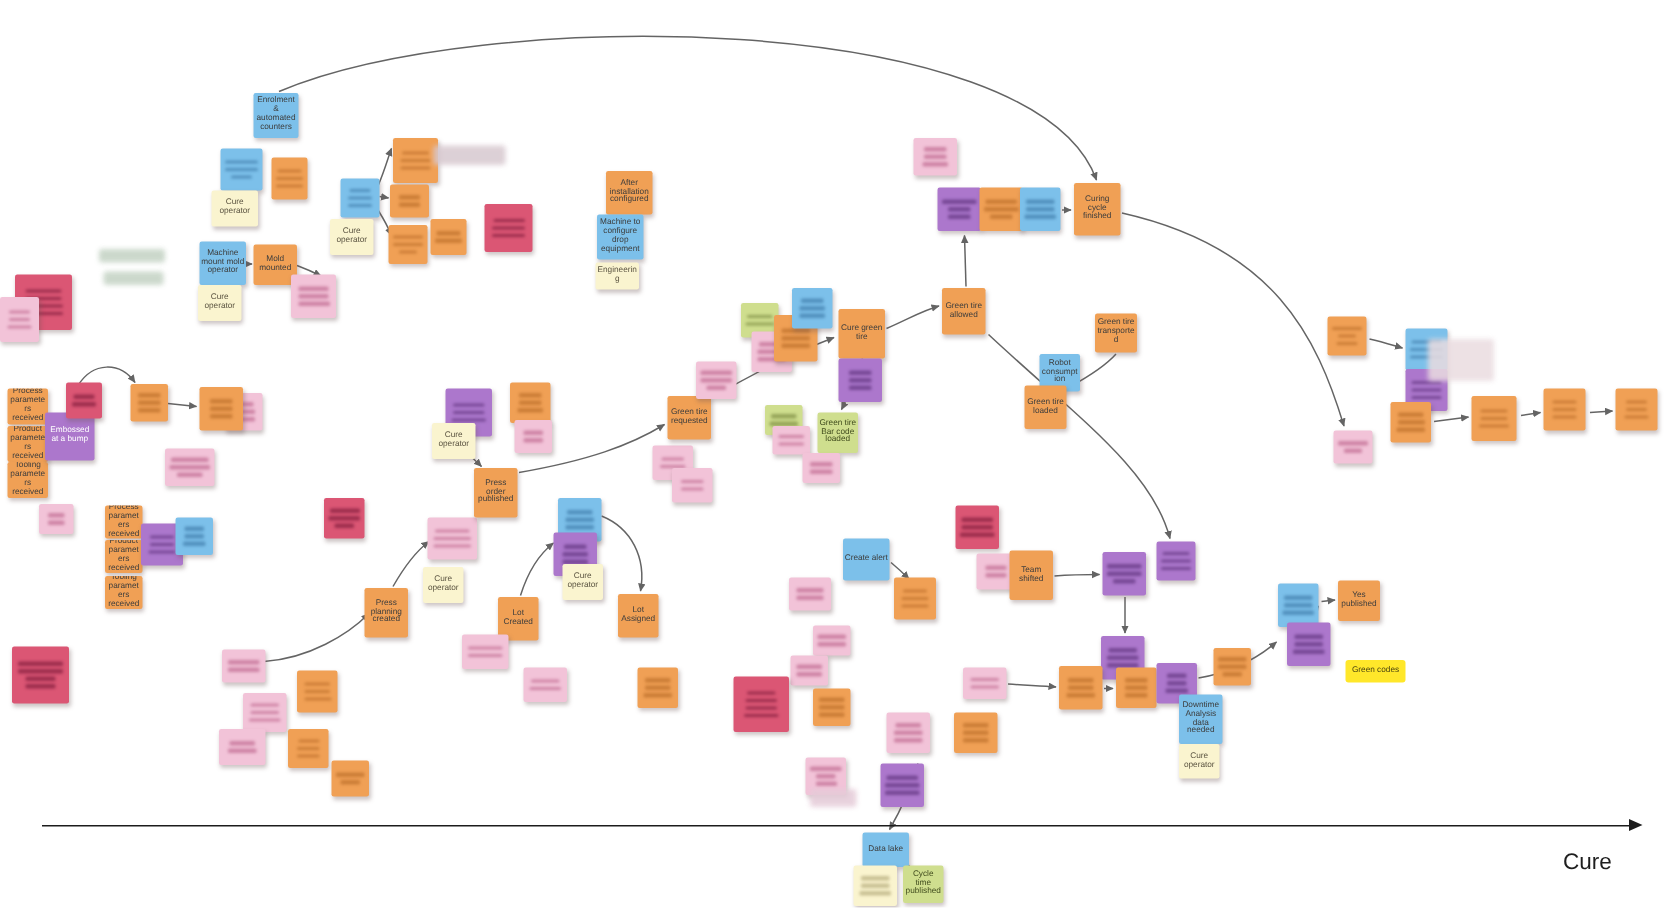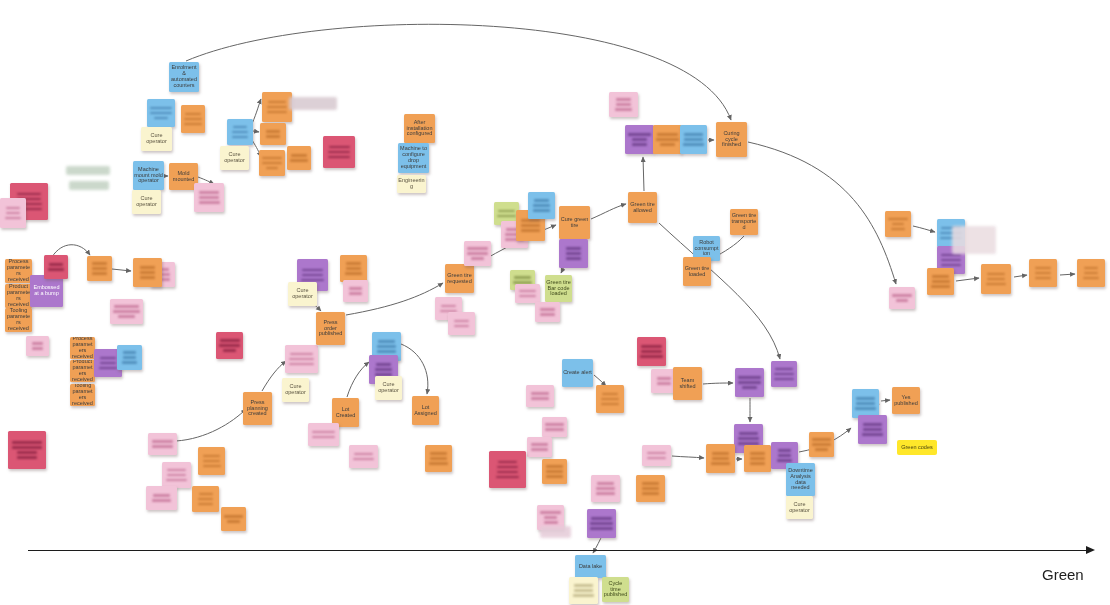--- a/index.html
+++ b/index.html
@@ -516,14 +516,14 @@
       <div class="note green" style="left: 602px; top: 577px; width: 27px; height: 25px;">Cycle time published</div>
       <div class="blurbar" style="left: 66px; top: 166px; width: 44px; height: 9px; background: rgb(195, 210, 195);"></div>
       <div class="blurbar" style="left: 69px; top: 181px; width: 40px; height: 9px; background: rgb(195, 210, 195);"></div>
       <div class="blurbar" style="left: 289px; top: 97px; width: 48px; height: 13px; background: rgb(215, 200, 207);"></div>
       <div class="blurbar" style="left: 952px; top: 226px; width: 44px; height: 28px; background: rgb(234, 220, 224);"></div>
       <div class="blurbar" style="left: 540px; top: 526px; width: 31px; height: 12px; background: rgb(229, 203, 216);"></div>
     </div>
 
   <div class="timeline-line" style="left: 28px; top: 550px; width: 1060px;"></div>
   <div class="timeline-head" style="left: 1086px; top: 546px;"></div>
-  <div id="temps">Green</div>
+  <div id="temps">Cure</div>
 </div>
 
 </body></html>

